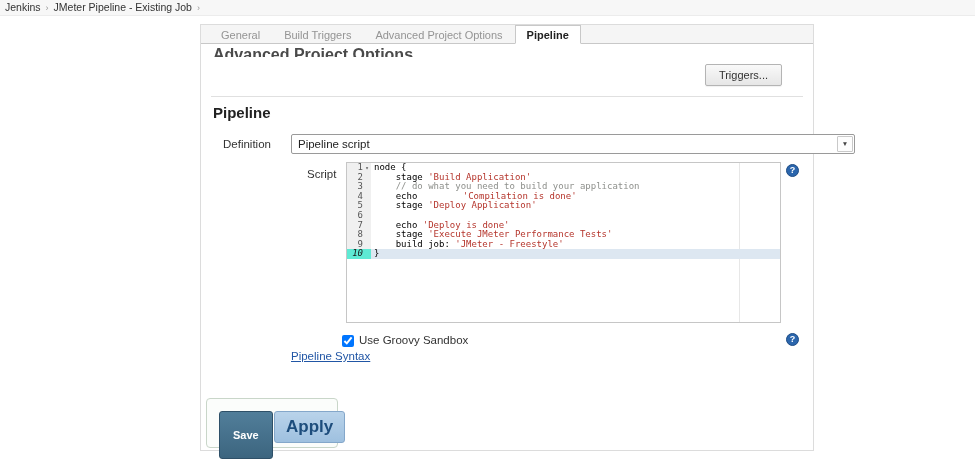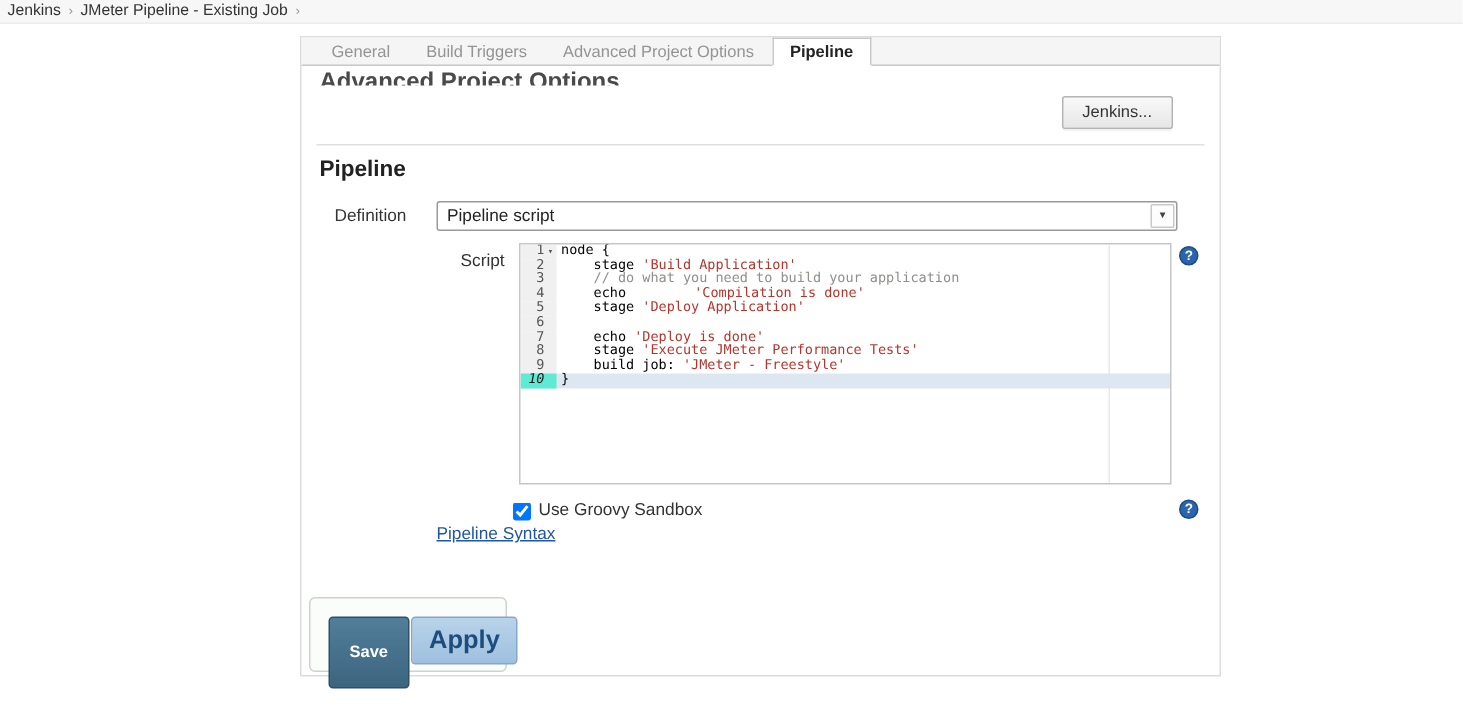--- a/index.html
+++ b/index.html
@@ -53,21 +53,21 @@
     box-shadow:0 1px 1px rgba(0,0,0,.06); cursor:pointer;
     font-family:"Liberation Sans", sans-serif;
   }
 
   .divider { position:absolute; top:71px; left:10px; right:10px; border-top:1px solid #e0e0e0; }
 
   .pipeline-heading { position:absolute; top:79px; left:12px; font-size:15px; font-weight:bold; color:#222; }
 
   .def-label { position:absolute; top:113px; left:22px; font-size:11.5px; color:#333; }
   .select {
-    position:absolute; top:109px; left:90px; width:494px; height:20px;
+    position:absolute; top:109px; left:90px; width:564px; height:20px;
     background:#fff; border:1px solid #9a9a9a; border-radius:2px;
     font-size:11.5px; line-height:18px; padding-left:6px; color:#222; cursor:pointer;
   }
   .select-arrow {
     position:absolute; top:1px; right:1px; bottom:1px; width:16px;
     display:flex; align-items:center; justify-content:center;
     font-size:6.5px; color:#444; border:1px solid #c9c9c9; background:#fdfdfd; border-radius:1px;
   }
 
   .script-label { position:absolute; top:143px; left:106px; font-size:11.5px; color:#333; }
@@ -134,21 +134,21 @@
       <div class="tab">General</div>
       <div class="tab">Build Triggers</div>
       <div class="tab">Advanced Project Options</div>
       <div class="tab active">Pipeline</div>
     </div>
 
   <div class="clipped-heading">
     <span>Advanced Project Options</span>
   </div>
 
-  <button class="btn-advanced">Jenkins...</button>
+  <button class="btn-advanced">Triggers...</button>
 
   <div class="divider"></div>
 
   <div class="pipeline-heading">Pipeline</div>
 
   <div class="def-label">Definition</div>
   <div class="select">
     <span>Pipeline script</span>
     <span class="select-arrow">▼</span>
   </div>

